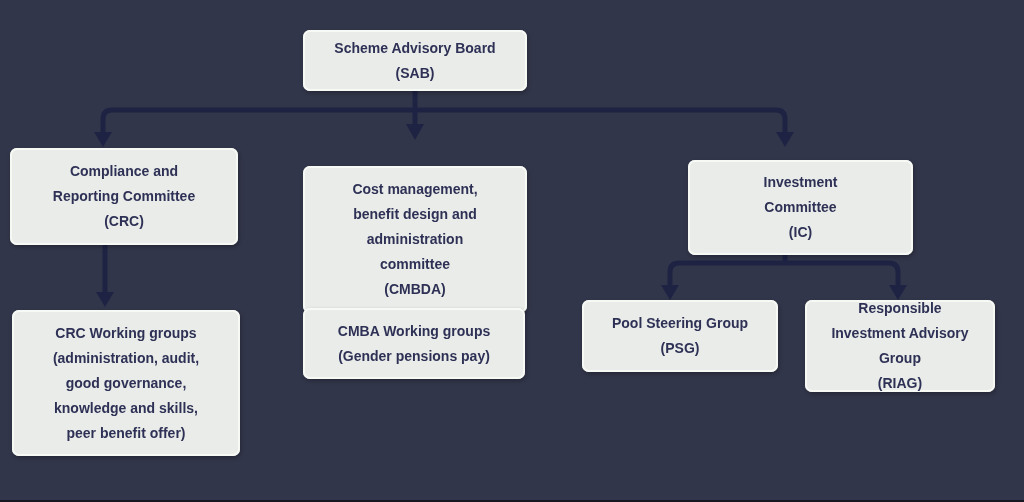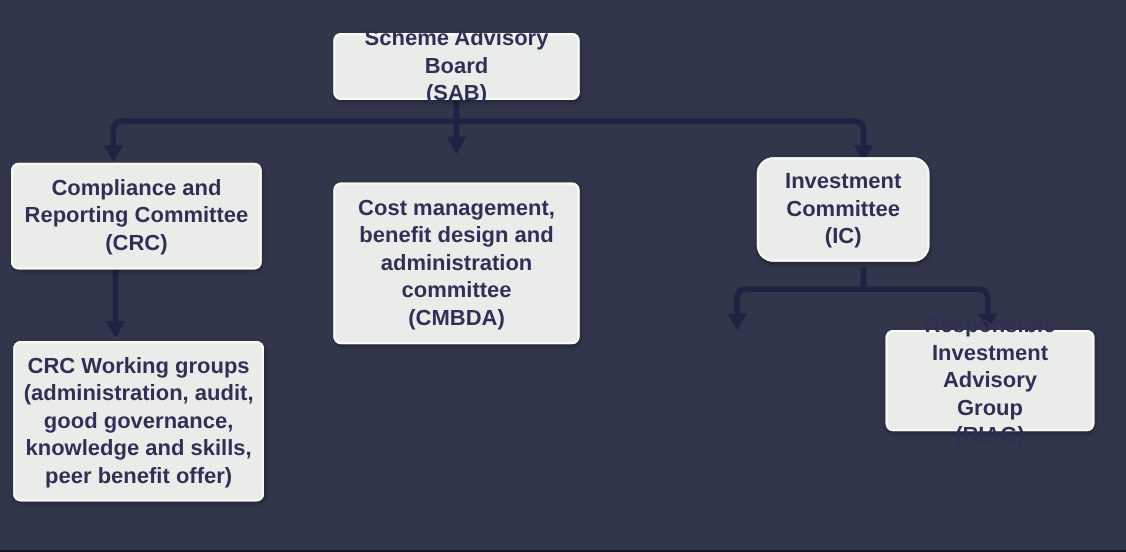--- a/index.html
+++ b/index.html
@@ -20,33 +20,33 @@
     font-family: "Liberation Sans", sans-serif;
   }
   .node {
     position: absolute;
     display: flex;
     align-items: center;
     justify-content: center;
     text-align: center;
     white-space: pre-line;
     font-weight: 700;
-    font-size: 20px;
+    font-size: 14px;
     line-height: 25px;
     color: var(--text);
     background: var(--node-fill);
     border-radius: 7px;
     box-shadow: inset 0 0 0 2px var(--node-border), 1px 2px 4px rgba(0,0,0,0.28);
     padding: 4px 6px;
     box-sizing: border-box;
   }
   #node-sab     { left: 303px; top: 30px;  width: 224px; height: 61px; }
   #node-crc     { left: 10px;  top: 148px; width: 228px; height: 97px; }
   #node-cmbda   { left: 303px; top: 148px; width: 224px; height: 147px; margin-top: 18px; }
-  #node-ic      { left: 688px; top: 143px; width: 157px; height: 95px; border-radius: 15px; }
+  #node-ic      { left: 688px; top: 160px; width: 225px; height: 95px; }
   #node-crc-wg  { left: 12px;  top: 310px; width: 228px; height: 146px; }
   #node-cmba-wg { left: 303px; top: 308px; width: 222px; height: 71px; }
   #node-psg     { left: 582px; top: 300px; width: 196px; height: 72px; }
   #node-riag    { left: 805px; top: 300px; width: 190px; height: 92px; }
   #connectors {
     position: absolute;
     inset: 0;
     width: 100%;
     height: 100%;
   }
@@ -107,21 +107,25 @@
   <div class="node" id="node-ic">Investment
 Committee
 (IC)</div>
 
   <div class="node" id="node-crc-wg">CRC Working groups
 (administration, audit,
 good governance,
 knowledge and skills,
 peer benefit offer)</div>
 
+  <div class="node" id="node-cmba-wg">CMBA Working groups
+(Gender pensions pay)</div>
 
+  <div class="node" id="node-psg">Pool Steering Group
+(PSG)</div>
 
   <div class="node" id="node-riag">Responsible
 Investment Advisory
 Group
 (RIAG)</div>
 
   <div id="bottom-bar"></div>
 </div>
 
 </body></html>

